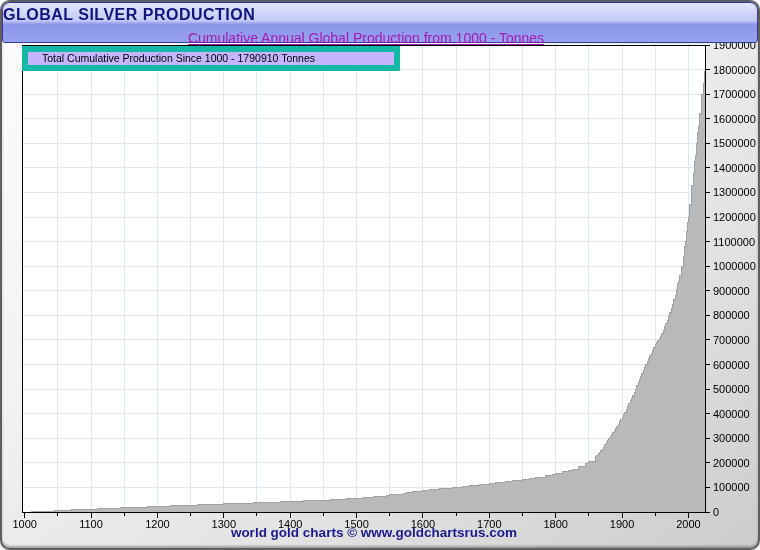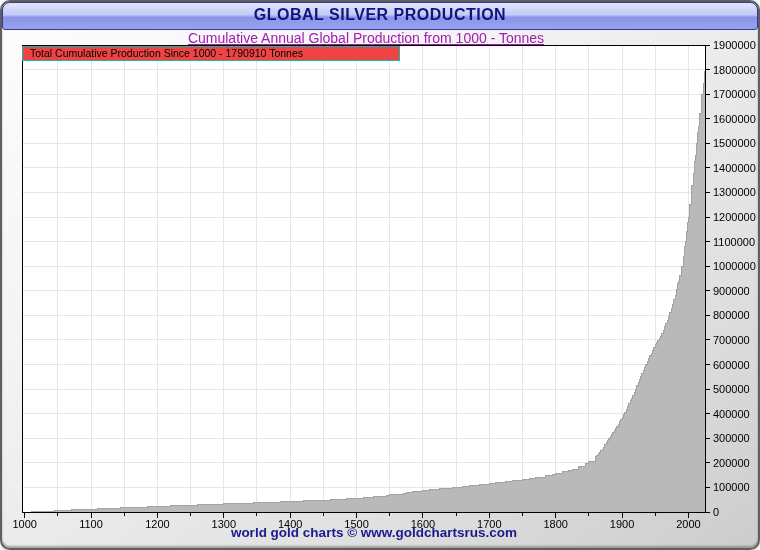--- a/index.html
+++ b/index.html
@@ -1,29 +1,29 @@
 <!DOCTYPE html>
 <html><head>
 <meta charset="utf-8">
 <style>
   html,body{margin:0;padding:0;background:#ffffff;}
   #stage{position:relative;width:760px;height:550px;font-family:"Liberation Sans",sans-serif;overflow:hidden;}
   .panel{position:absolute;left:0;top:0;right:0;bottom:0;border:2px solid #5f5f5f;border-radius:10px;
          box-sizing:border-box;
          background:linear-gradient(145deg,#fdfdfd 0%,#f3f3f3 35%,#e2e2e2 70%,#cccccc 100%);
          box-shadow:inset 0 -2px 2px rgba(80,80,80,.45), 0 1px 2px rgba(0,0,0,.3);}
-  .header{position:absolute;left:2px;top:2px;right:2px;height:28px;box-sizing:border-box;
+  .header{position:absolute;left:2px;top:2px;right:2px;height:41px;box-sizing:border-box;
           border:1px solid #333a99;border-radius:8px 8px 3px 3px;
           background:linear-gradient(to bottom,#e2e6fc 0%,#c3caf7 45%,#8b96ea 55%,#98a2ee 100%);
-          text-align:center;line-height:24px;}
+          text-align:left;line-height:24px;}
   .header .title{font-size:16px;font-weight:bold;color:#13137d;letter-spacing:.5px;}
   .subtitle{position:absolute;left:0;top:30px;width:732px;text-align:center;font-size:14px;color:#a21caf;
             text-decoration:underline;}
-  .annotation{position:absolute;left:22px;top:46px;width:378px;box-sizing:border-box;border:1px solid #14b8a6;
-              background:#ef4444;font-size:10.5px;color:#000;line-height:13px;padding:0 7px;white-space:nowrap;overflow:hidden;}
+  .annotation{position:absolute;left:22px;top:46px;width:378px;box-sizing:border-box;border:6px solid #14b8a6;
+              background:#c4b5fd;font-size:10.5px;color:#000;line-height:13px;padding:0 14px;white-space:nowrap;overflow:hidden;}
   .footer{position:absolute;left:0;top:525px;width:748px;text-align:center;font-size:13.5px;font-weight:bold;color:#1a1a8e;}
   svg{position:absolute;left:0;top:0;}
   .gridline{stroke-width:1;}
   .axisline{stroke:#000;stroke-width:1;fill:none;}
   .ticklabel{font-family:"Liberation Sans",sans-serif;font-size:11px;fill:#000;}
 </style>
 </head>
 <body>
 
 <div id="stage">

